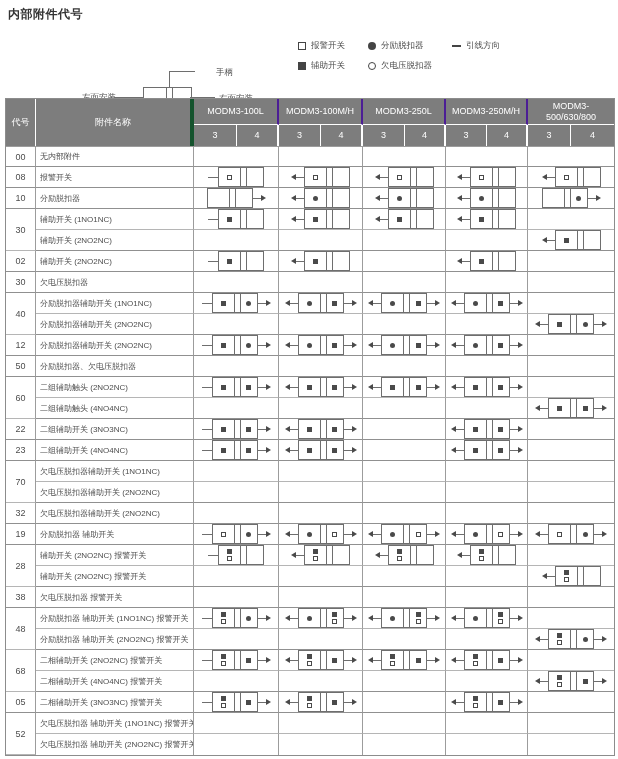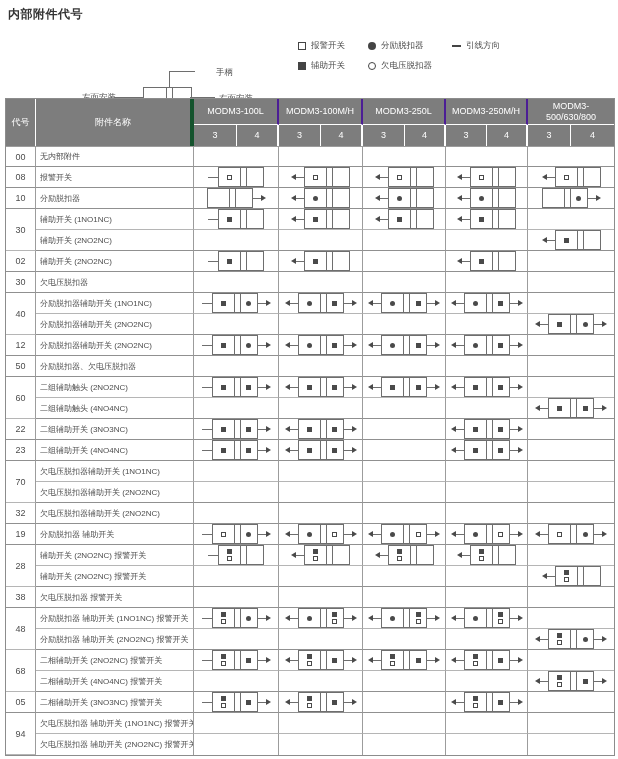--- a/index.html
+++ b/index.html
@@ -1152,21 +1152,21 @@
               <span class="dc dc-r">
                 <span class="mk mk-aux"></span>
               </span>
             </span>
             <span class="lead-line"></span>
             <span class="tri-r"></span>
           </span></td>
         <td colspan="2" class="g last"></td>
       </tr>
       <tr class="sub-row">
-        <td class="code-cell" rowspan="2">94</td>
+        <td class="code-cell" rowspan="2">52</td>
         <td class="name-cell">欠电压脱扣器 辅助开关 (1NO1NC) 报警开关</td>
         <td colspan="2" class="g"></td>
         <td colspan="2" class="g"></td>
         <td colspan="2" class="g"></td>
         <td colspan="2" class="g"></td>
         <td colspan="2" class="g last"></td>
       </tr>
       <tr class="blk-end">
         <td class="name-cell">欠电压脱扣器 辅助开关 (2NO2NC) 报警开关</td>
         <td colspan="2" class="g"></td>

